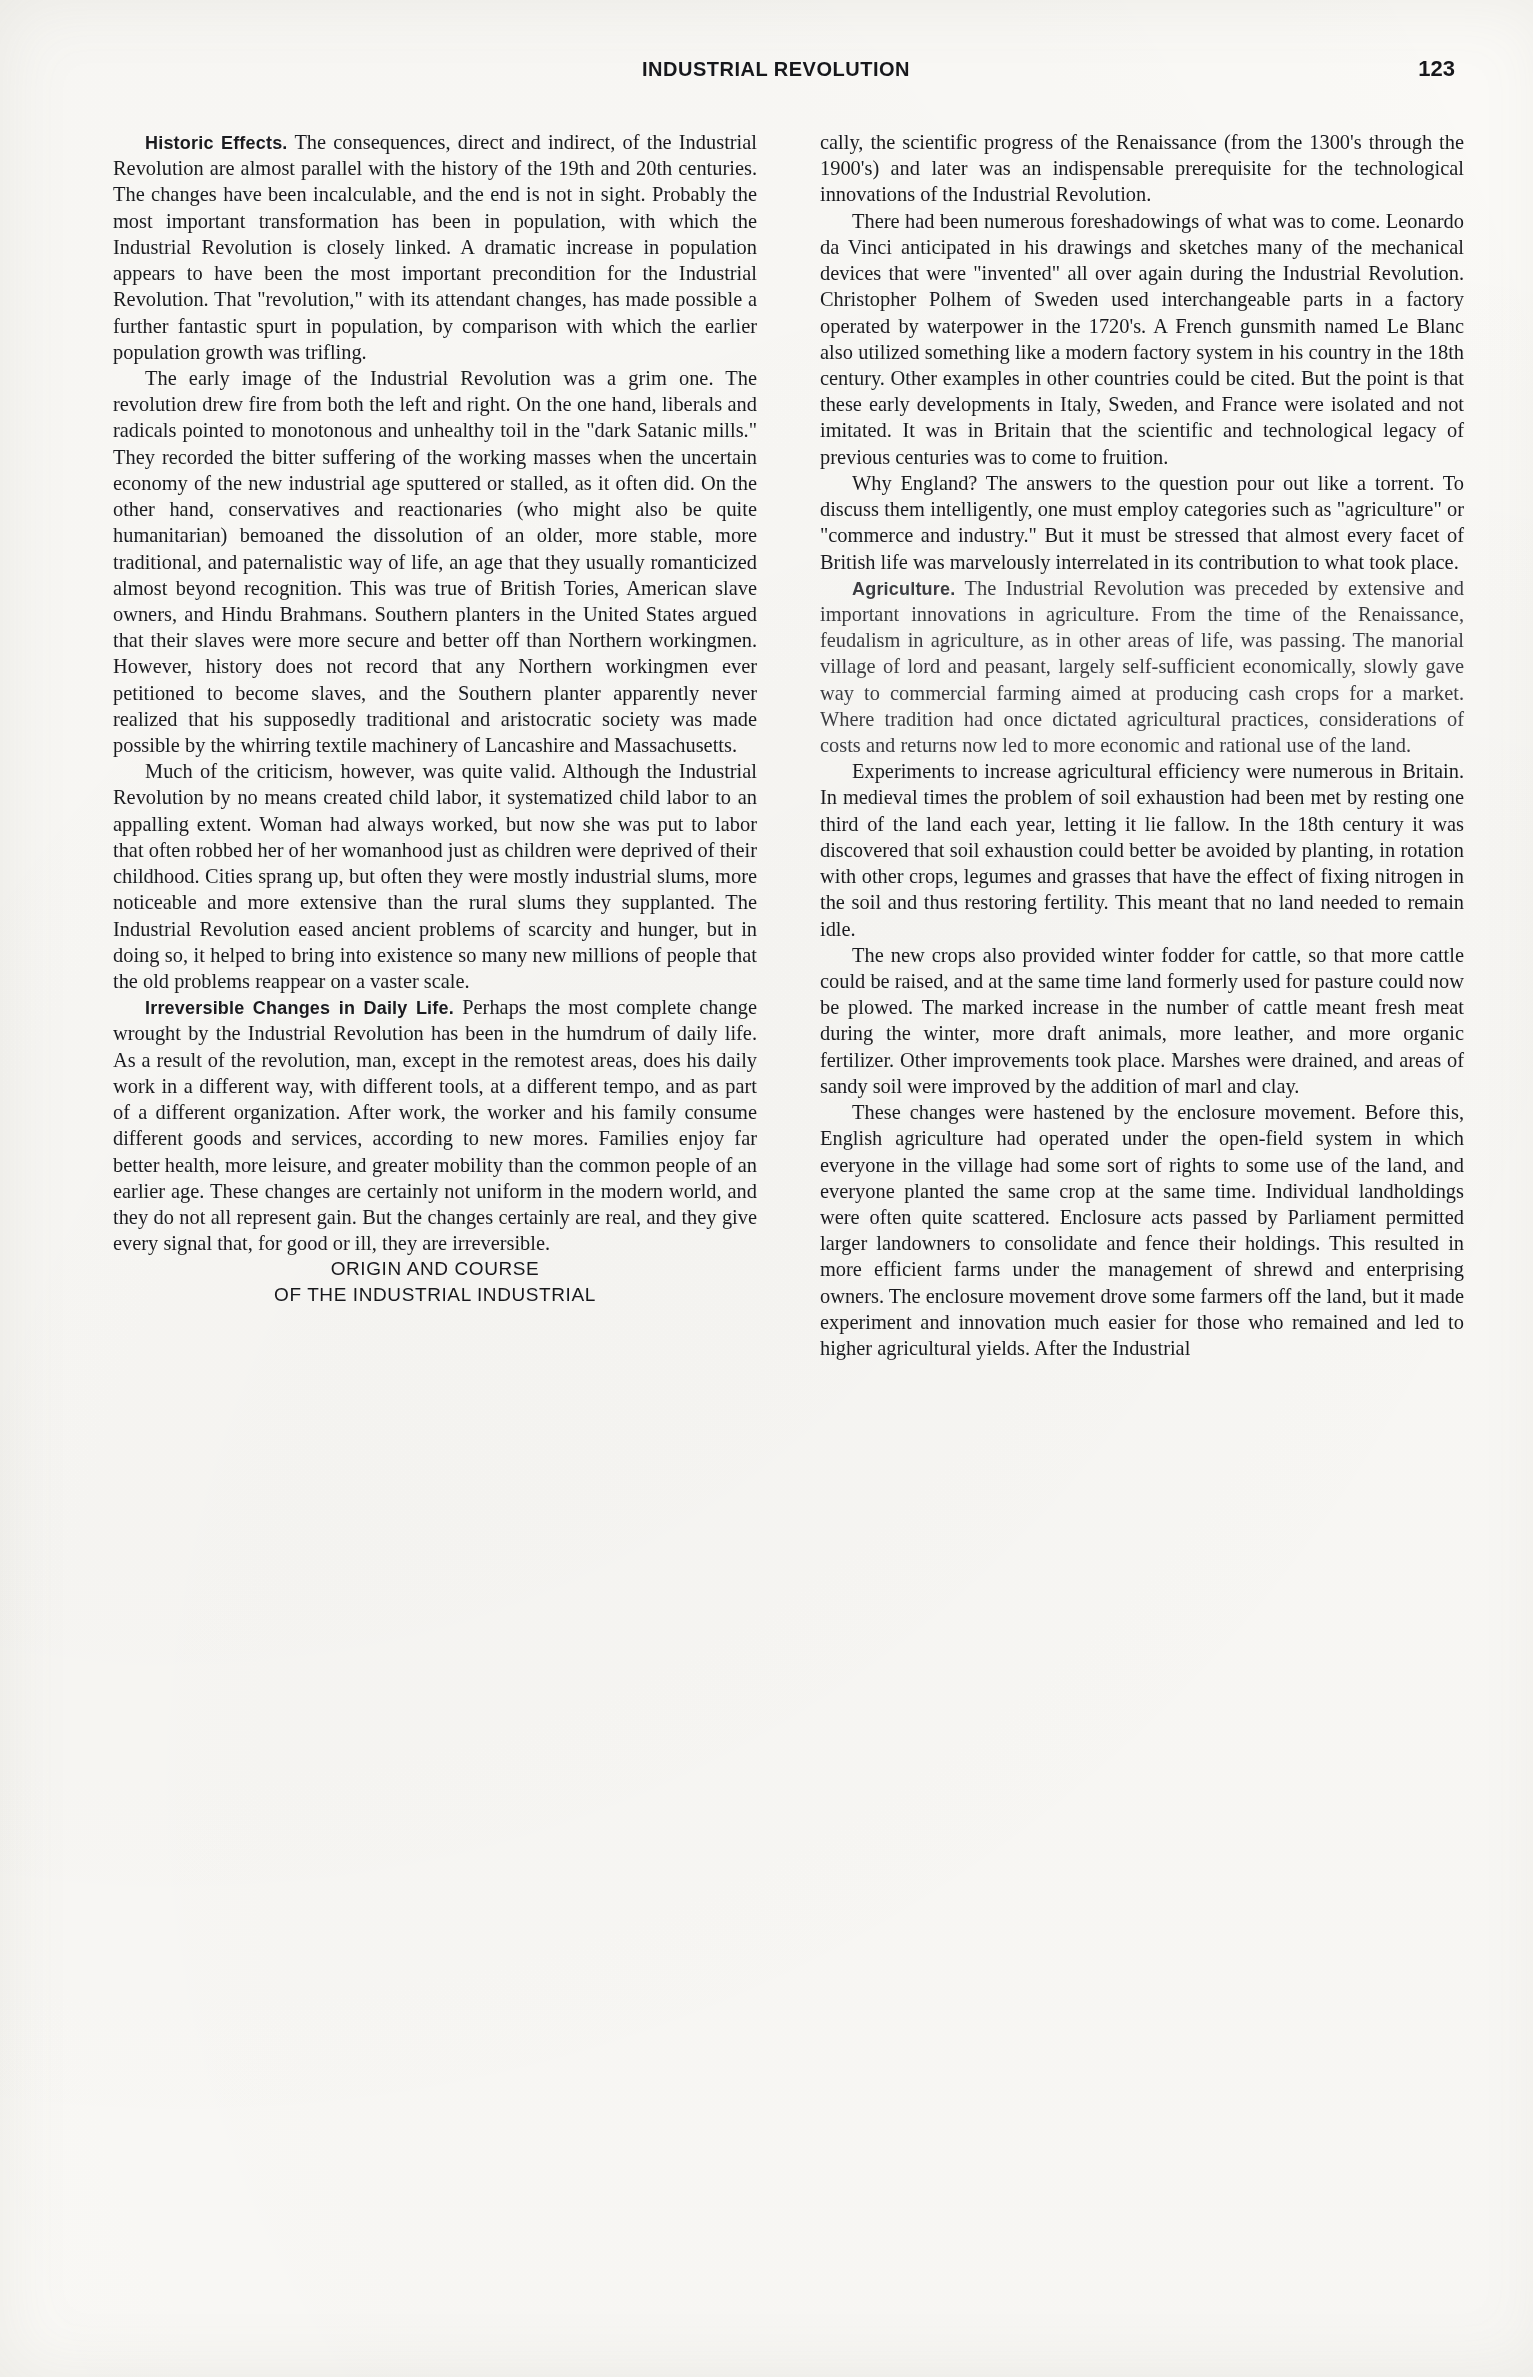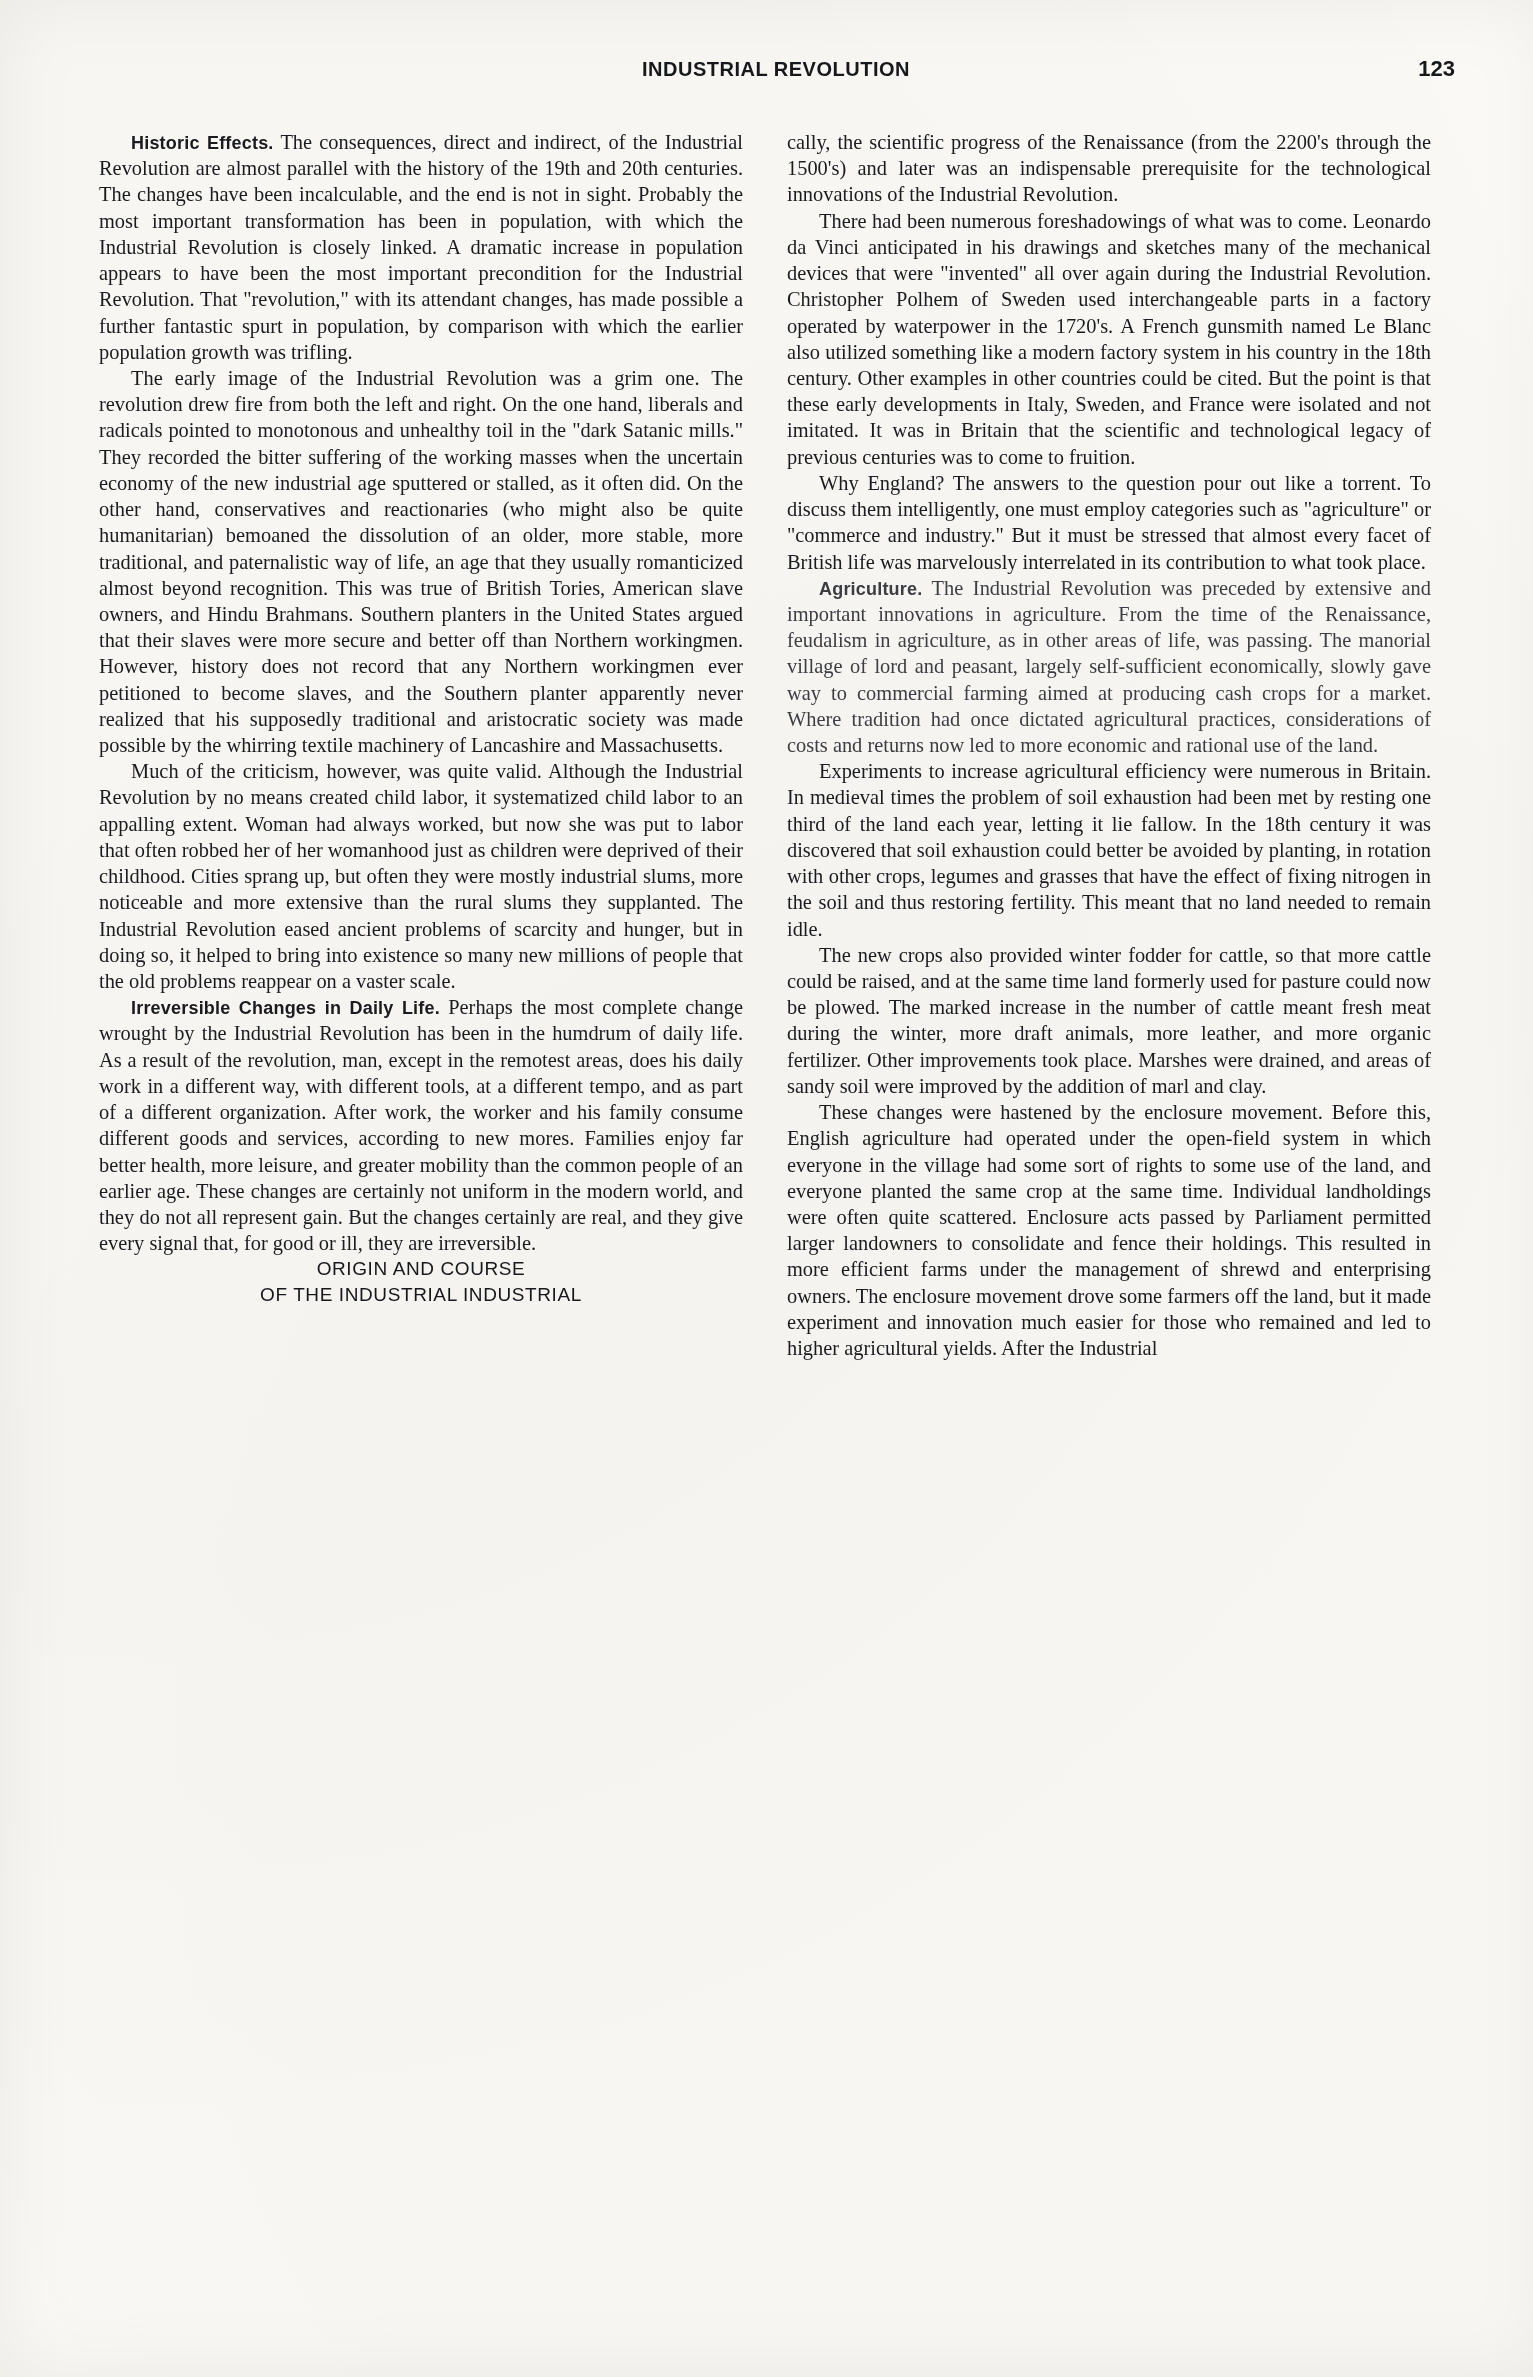--- a/index.html
+++ b/index.html
@@ -49,24 +49,24 @@
     top: -1.6px;
     font-family: "Liberation Sans", sans-serif;
     font-weight: bold;
     font-size: 22px;
     color: #17181c;
     margin-left: 12px;
   }
   .columns {
     position: absolute;
     top: 129px;
-    left: 99px;
+    left: 113px;
     width: 1353px;
     display: flex;
-    gap: 44px;
+    gap: 63px;
   }
   .col {
     width: 644px;
   }
   p {
     margin: 0;
     font-size: 20.4px;
     line-height: 1.285;
     text-align: justify;
     text-justify: inter-word;
@@ -118,21 +118,21 @@
       <p class="indent">The early image of the Industrial Revolution was a grim one. The revolution drew fire from both the left and right. On the one hand, liberals and radicals pointed to monotonous and unhealthy toil in the "dark Satanic mills." They recorded the bitter suffering of the working masses when the uncertain economy of the new industrial age sputtered or stalled, as it often did. On the other hand, conservatives and reactionaries (who might also be quite humanitarian) bemoaned the dissolution of an older, more stable, more traditional, and paternalistic way of life, an age that they usually romanticized almost beyond recognition. This was true of British Tories, American slave owners, and Hindu Brahmans. Southern planters in the United States argued that their slaves were more secure and better off than Northern workingmen. However, history does not record that any Northern workingmen ever petitioned to become slaves, and the Southern planter apparently never realized that his supposedly traditional and aristocratic society was made possible by the whirring textile machinery of Lancashire and Massachusetts.</p>
       <p class="indent">Much of the criticism, however, was quite valid. Although the Industrial Revolution by no means created child labor, it systematized child labor to an appalling extent. Woman had always worked, but now she was put to labor that often robbed her of her womanhood just as children were deprived of their childhood. Cities sprang up, but often they were mostly industrial slums, more noticeable and more extensive than the rural slums they supplanted. The Industrial Revolution eased ancient problems of scarcity and hunger, but in doing so, it helped to bring into existence so many new millions of people that the old problems reappear on a vaster scale.</p>
       <p class="indent"><span class="runin">Irreversible Changes in Daily Life.</span><span> Perhaps the most complete change wrought by the Industrial Revolution has been in the humdrum of daily life. As a result of the revolution, man, except in the remotest areas, does his daily work in a different way, with different tools, at a different tempo, and as part of a different organization. After work, the worker and his family consume different goods and services, according to new mores. Families enjoy far better health, more leisure, and greater mobility than the common people of an earlier age. These changes are certainly not uniform in the modern world, and they do not all represent gain. But the changes certainly are real, and they give every signal that, for good or ill, they are irreversible.</span></p>
       <div class="section-title">
         <div>ORIGIN AND COURSE</div>
         <div>OF THE INDUSTRIAL INDUSTRIAL</div>
       </div>
     </div>
 
     <div class="col">
-      <p>cally, the scientific progress of the Renaissance (from the 2200's through the 1500's) and later was an indispensable prerequisite for the technological innovations of the Industrial Revolution.</p>
+      <p>cally, the scientific progress of the Renaissance (from the 1300's through the 1900's) and later was an indispensable prerequisite for the technological innovations of the Industrial Revolution.</p>
       <p class="indent">There had been numerous foreshadowings of what was to come. Leonardo da Vinci anticipated in his drawings and sketches many of the mechanical devices that were "invented" all over again during the Industrial Revolution. Christopher Polhem of Sweden used interchangeable parts in a factory operated by waterpower in the 1720's. A French gunsmith named Le Blanc also utilized something like a modern factory system in his country in the 18th century. Other examples in other countries could be cited. But the point is that these early developments in Italy, Sweden, and France were isolated and not imitated. It was in Britain that the scientific and technological legacy of previous centuries was to come to fruition.</p>
       <p class="indent">Why England? The answers to the question pour out like a torrent. To discuss them intelligently, one must employ categories such as "agriculture" or "commerce and industry." But it must be stressed that almost every facet of British life was marvelously interrelated in its contribution to what took place.</p>
       <p class="indent faded"><span class="runin">Agriculture.</span><span> The Industrial Revolution was preceded by extensive and important innovations in agriculture. From the time of the Renaissance, feudalism in agriculture, as in other areas of life, was passing. The manorial village of lord and peasant, largely self-sufficient economically, slowly gave way to commercial farming aimed at producing cash crops for a market. Where tradition had once dictated agricultural practices, considerations of costs and returns now led to more economic and rational use of the land.</span></p>
       <p class="indent">Experiments to increase agricultural efficiency were numerous in Britain. In medieval times the problem of soil exhaustion had been met by resting one third of the land each year, letting it lie fallow. In the 18th century it was discovered that soil exhaustion could better be avoided by planting, in rotation with other crops, legumes and grasses that have the effect of fixing nitrogen in the soil and thus restoring fertility. This meant that no land needed to remain idle.</p>
       <p class="indent">The new crops also provided winter fodder for cattle, so that more cattle could be raised, and at the same time land formerly used for pasture could now be plowed. The marked increase in the number of cattle meant fresh meat during the winter, more draft animals, more leather, and more organic fertilizer. Other improvements took place. Marshes were drained, and areas of sandy soil were improved by the addition of marl and clay.</p>
       <p class="indent">These changes were hastened by the enclosure movement. Before this, English agriculture had operated under the open-field system in which everyone in the village had some sort of rights to some use of the land, and everyone planted the same crop at the same time. Individual landholdings were often quite scattered. Enclosure acts passed by Parliament permitted larger landowners to consolidate and fence their holdings. This resulted in more efficient farms under the management of shrewd and enterprising owners. The enclosure movement drove some farmers off the land, but it made experiment and innovation much easier for those who remained and led to higher agricultural yields. After the Industrial</p>
     </div>
 
   </div>
 

